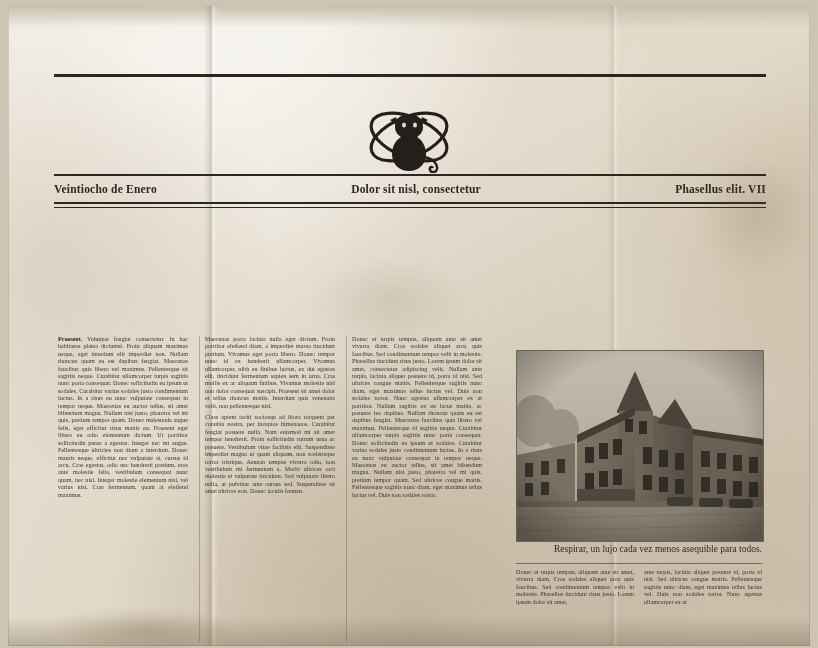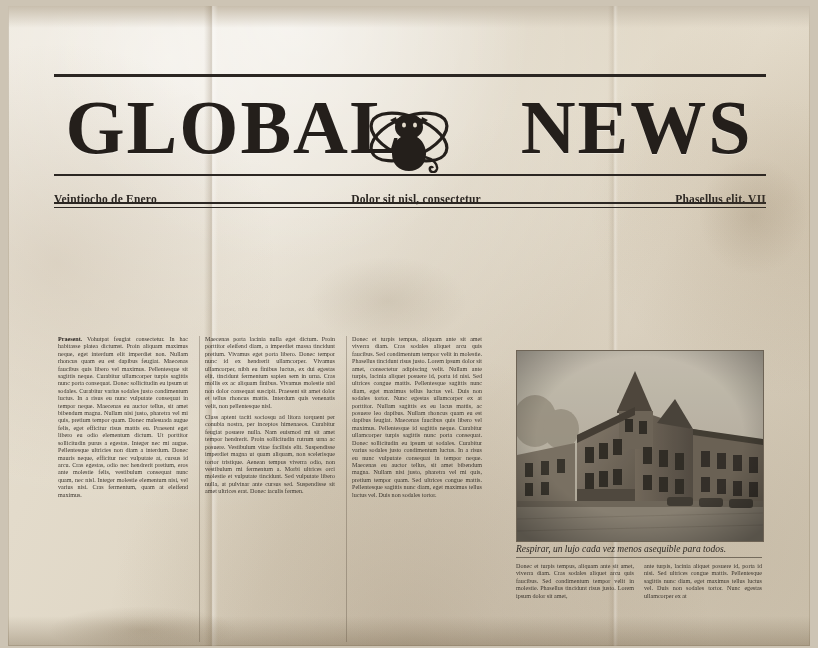--- a/index.html
+++ b/index.html
@@ -59,21 +59,21 @@
     text-shadow:0 1px 0 rgba(255,255,255,.35);
     white-space:nowrap;
   }
   .title .gap{display:inline-block;width:118px;}
   .logo{
     position:absolute;left:401px;top:95px;transform:translateX(-50%);
     width:120px;height:72px;
   }
 
   .dateline{
-    position:absolute;left:46px;top:184px;width:712px;height:18px;
+    position:absolute;left:46px;top:174px;width:712px;height:18px;
     display:flex;justify-content:space-between;align-items:center;
     font-size:11.5px;font-weight:700;color:#2c2723;letter-spacing:.2px;
   }
 
   
   .cols{
     position:absolute;left:50px;top:330px;width:704px;height:306px;
     display:flex;gap:0;
   }
   .col{width:141px;padding-right:11px;box-sizing:border-box;}
@@ -94,22 +94,22 @@
     width:246px;height:190px;position:relative;overflow:hidden;
     border:1px solid #6d6355;
     background:#8d8679;
   }
   .photo svg{display:block;}
   .photo-head{
     margin-top:7px;font-size:15.5px;font-weight:700;color:#241f1b;
     letter-spacing:.1px;
   }
   .photo-sub{
-    margin-top:2px;font-size:9.5px;font-style:italic;color:#2e2924;
-    border-bottom:1px solid rgba(60,52,42,.6);padding-bottom:3px;
+    margin-top:2px;font-size:9.5px;color:#2e2924;
+    border-bottom:1px solid rgba(60,52,42,.6);padding-bottom:9px;text-align:right;
   }
   .photo-cols{
     display:flex;margin-top:5px;gap:10px;
   }
   .photo-cols .pc{width:118px;}
   .photo-cols p{
     margin:0;font-size:6.1px;line-height:7.4px;text-align:justify;color:#3a342d;
   }
 
   
@@ -127,23 +127,20 @@
 <body>
 
 <div class="paper">
 
   <div class="torn-top"></div>
   <div class="fold"></div>
   <div class="fold2"></div>
 
   <div class="rule rule-top"></div>
 
-  <div class="title">
-    <span>GLOBAL</span><span class="gap"></span><span>NEWS</span>
-  </div>
 
   <div class="logo">
     <svg viewBox="0 0 120 72" width="120" height="72">
       <g fill="none" stroke="#241f1b" stroke-width="3.2">
         <ellipse cx="60" cy="36" rx="40" ry="20" transform="rotate(-22 60 36)"></ellipse>
         <ellipse cx="60" cy="36" rx="40" ry="20" transform="rotate(22 60 36)"></ellipse>
       </g>
       <g fill="#241f1b">
         <path d="M60 14 l-7 11 h14 z"></path>
         <path d="M46 26 c0-8 6-13 14-13 s14 5 14 13 c0 5-3 8-6 10 c5 3 9 9 9 17 c0 10-7 17-17 17 s-17-7-17-17 c0-8 4-14 9-17 c-3-2-6-5-6-10 z"></path>

